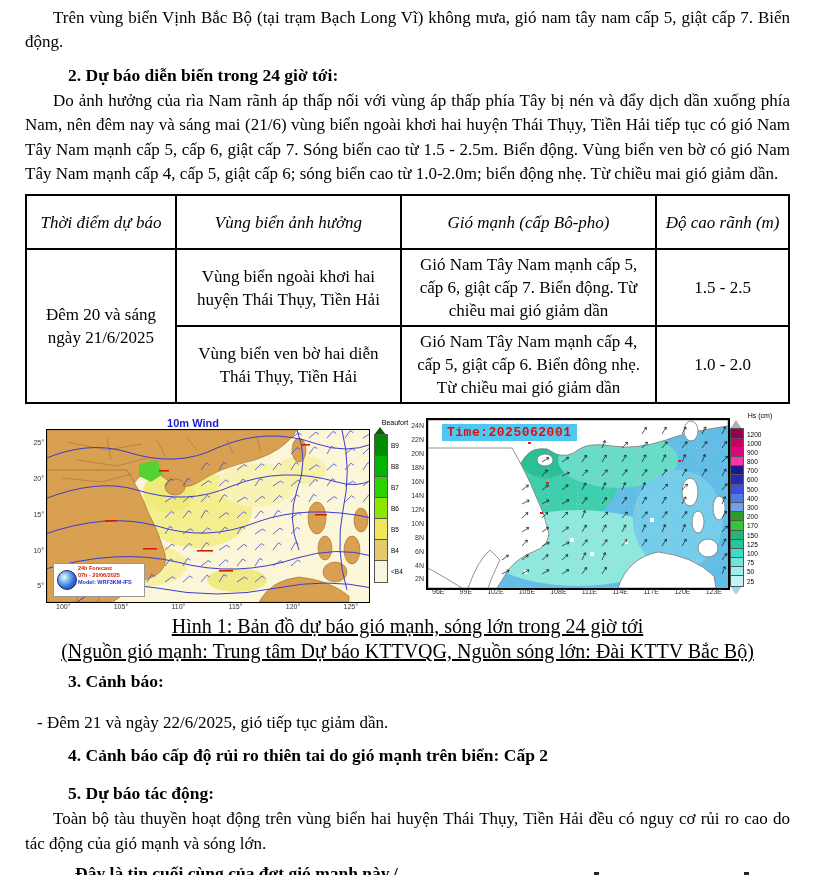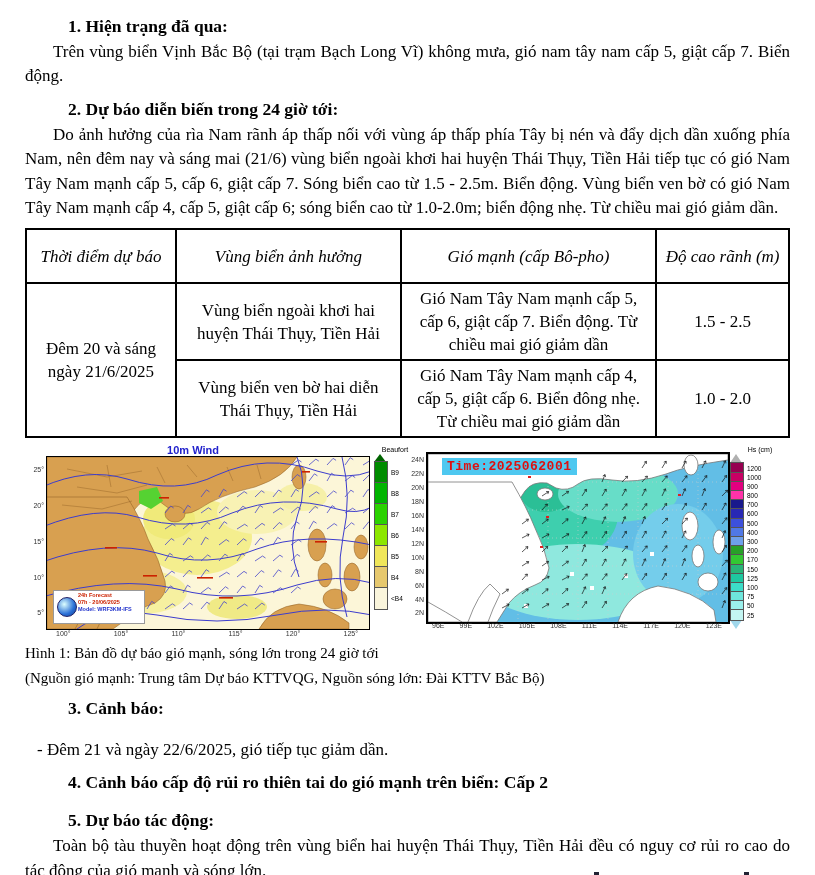--- a/index.html
+++ b/index.html
@@ -11,21 +11,21 @@
   .dash-item{font-size:17px;line-height:24px;margin:18px 0 0 12px;}
   
   table.fc{border-collapse:collapse;width:765px;margin:8px 5px 0 0;table-layout:fixed;}
   table.fc td,table.fc th{border:2px solid #000;font-size:17px;line-height:23px;
       text-align:center;vertical-align:middle;padding:3px 6px;font-weight:normal;}
   table.fc th{font-style:italic;height:46px;}
   .c1{width:148px}.c2{width:222px}.c3{width:252px}.c4{width:131px}
   
   .figures-row{display:flex;margin:6px 0 0 3px;align-items:flex-start;}
   .mapbox{position:relative;}
-  .wind-fig{width:388px;height:196px;}
+  .wind-fig{width:388px;height:196px;margin-top:7px;}
   .wave-fig{width:392px;height:196px;margin-left:10px;display:flex;}
   .map-title{position:absolute;top:0;left:0;width:330px;text-align:center;color:#2222cc;
       font-family:"Liberation Sans",sans-serif;font-weight:bold;font-size:11px;}
   .map-frame{position:absolute;border:1px solid #000;}
   .ticks-x{position:absolute;display:flex;justify-content:space-between;
       font-family:"Liberation Sans",sans-serif;font-size:7px;color:#333;}
   .ticks-y{position:absolute;display:flex;flex-direction:column;justify-content:space-between;
       font-family:"Liberation Sans",sans-serif;font-size:7px;color:#333;text-align:right;}
   .legend{font-family:"Liberation Sans",sans-serif;}
   .legend-title{font-size:7px;text-align:center;margin-bottom:1px;}
@@ -40,31 +40,30 @@
       border:1px solid #999;font-family:"Liberation Sans",sans-serif;font-size:5.5px;line-height:7px;
       padding:1px 2px 1px 24px;box-sizing:border-box;}
   .logo-box .red{color:#cc2200;font-weight:bold;}
   .logo-box .blue{color:#2233cc;font-weight:bold;}
   .globe{position:absolute;left:3px;top:6px;width:18px;height:18px;border-radius:50%;
       background:radial-gradient(circle at 35% 35%, #dff, #2a6fd6 60%, #123d8c);border:1px solid #226;}
   .time-box{position:absolute;left:14px;top:4px;background:#4ec8f0;color:#dd1111;
       font-family:"Liberation Mono","DejaVu Sans Mono",monospace;font-weight:bold;font-size:13px;
       padding:1px 5px;letter-spacing:.5px;}
   
-  .caption{font-size:15px;line-height:23px;text-align:left;margin:2px 0 0 0;}
+  .caption{font-size:20px;line-height:23px;text-align:center;margin:2px 0 0 0;text-decoration:underline;}
   .closing{font-weight:bold;font-size:17.5px;line-height:26px;margin:4px 0 0 50px;}
   .specks{position:absolute;bottom:0;left:0;width:815px;height:4px;}
   .specks i{position:absolute;bottom:0;width:5px;height:3px;background:#223;display:block;}
 </style>
 </head>
 <body>
 
 <div class="page">
 
-  <div class="heading">1. Hiện trạng đã qua:</div>
   <p class="para">Trên vùng biển Vịnh Bắc Bộ (tại trạm Bạch Long Vĩ) không mưa, gió nam tây nam cấp 5, giật cấp 7. Biển động.</p>
 
   <div class="heading" style="">2. Dự báo diễn biến trong 24 giờ tới:</div>
   <p class="para">Do ảnh hưởng của rìa Nam rãnh áp thấp nối với vùng áp thấp phía Tây bị nén và đẩy dịch dần xuống phía Nam, nên đêm nay và sáng mai (21/6) vùng biển ngoài khơi hai huyện Thái Thụy, Tiền Hải tiếp tục có gió Nam Tây Nam mạnh cấp 5, cấp 6, giật cấp 7. Sóng biển cao từ 1.5 - 2.5m. Biển động. Vùng biển ven bờ có gió Nam Tây Nam mạnh cấp 4, cấp 5, giật cấp 6; sóng biển cao từ 1.0-2.0m; biển động nhẹ. Từ chiều mai gió giảm dần.</p>
 
   <table class="fc">
     <colgroup>
         <col class="c1">
         <col class="c2">
         <col class="c3">

